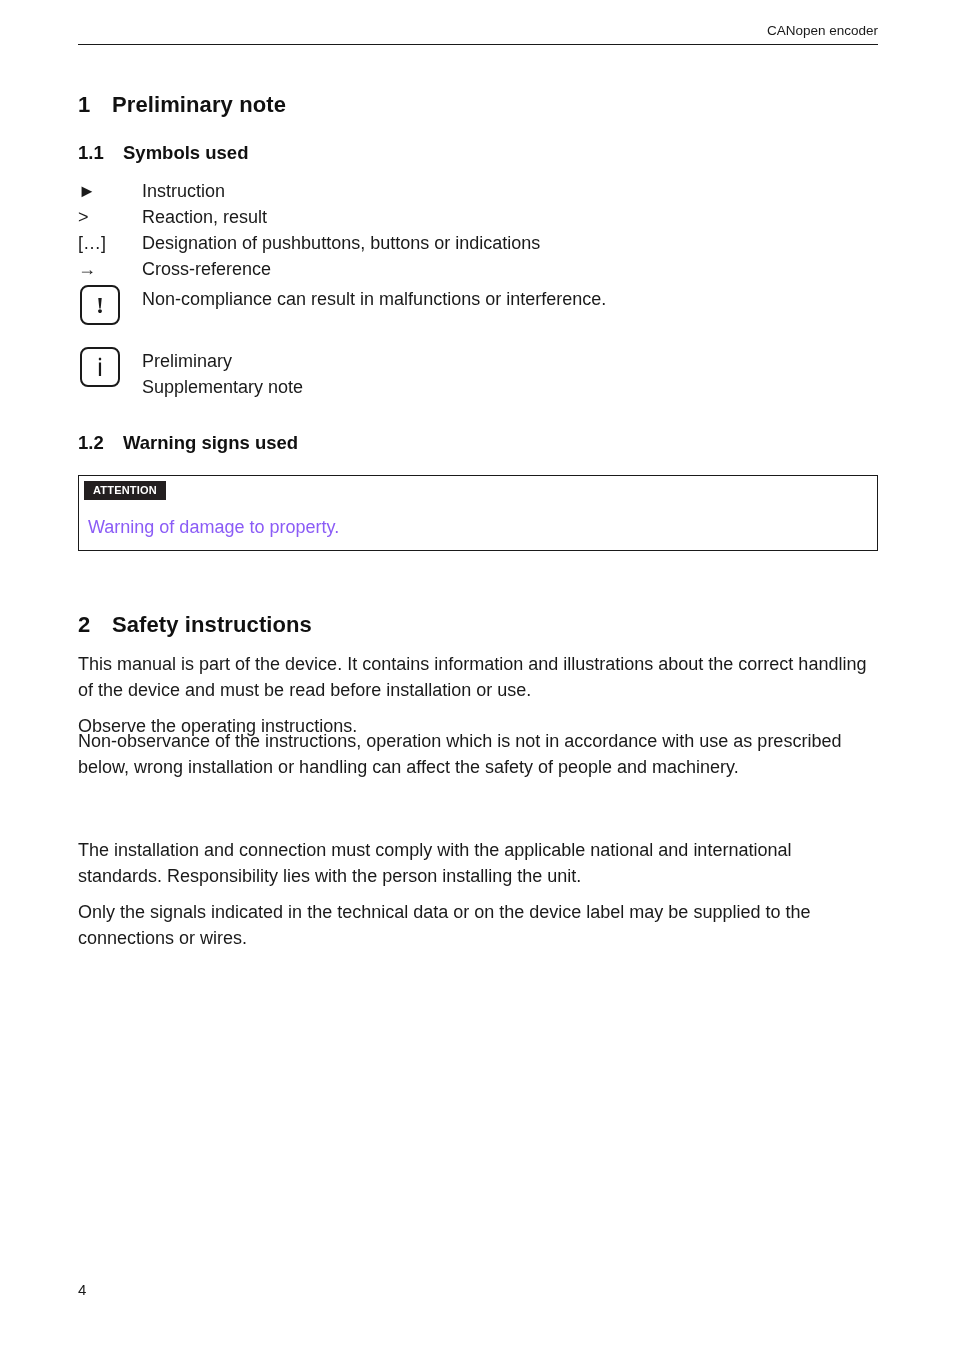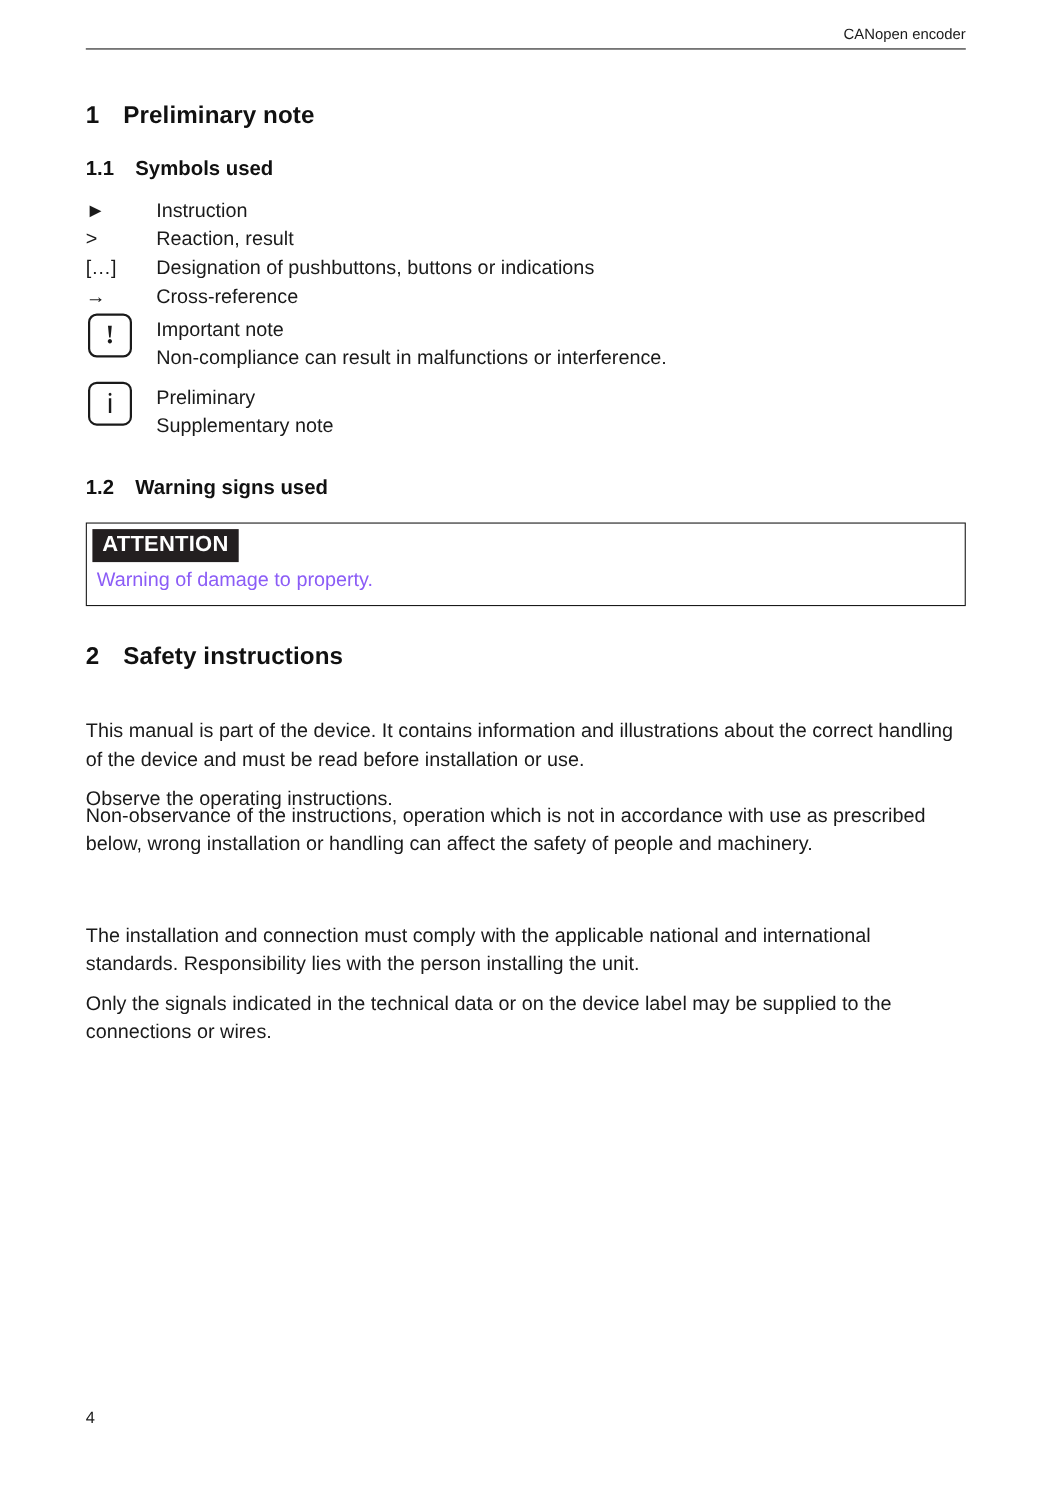--- a/index.html
+++ b/index.html
@@ -122,21 +122,21 @@
     height: 76px;
     border: 1.5px solid #1a1a1a;
     box-sizing: border-box;
   }
   .warn-label {
     position: absolute;
     left: 5px;
     top: 5px;
     background: #231f20;
     color: #ffffff;
-    font-size: 20px;
+    font-size: 11px;
     font-weight: bold;
     padding: 3px 9px 4px 9px;
     letter-spacing: 0.2px;
   }
   .warn-text {
     position: absolute;
     left: 9px;
     top: 41px;
     font-size: 18px;
     color: #8b5cf6;
@@ -191,42 +191,41 @@
   </div>
   <div class="sym-row" style="left:78px; top:256px; width:800px; height:26px;">
     <span class="sym-key">→</span>
     <span class="sym-val">Cross-reference</span>
   </div>
 
   <div class="icon-box" style="left:80px; top:285px;">
     <span class="excl">!</span>
   </div>
   <div class="sym-row" style="left:142px; top:286px; width:760px;">
-    <span style="display:block;">Important note</span>
     <span style="display:block;">Non-compliance can result in malfunctions or interference.</span>
   </div>
 
   <div class="icon-box" style="left:80px; top:347px;">
     <span class="info-glyph">ℹ</span>
   </div>
   <div class="sym-row" style="left:142px; top:348px; width:760px;">
     <span style="display:block;">Preliminary</span>
     <span style="display:block;">Supplementary note</span>
   </div>
 
   <div class="h2" style="left:78px; top:432px;">
     <span class="num">1.2</span><span>Warning signs used</span>
   </div>
 
   <div class="warnbox">
     <div class="warn-label">ATTENTION</div>
     <div class="warn-text">Warning of damage to property.</div>
   </div>
 
-  <div class="h1" style="left:78px; top:584px;">
+  <div class="h1" style="left:78px; top:612px;">
     <span class="num">2</span><span>Safety instructions</span>
   </div>
 
   <div class="para" style="top:652px;">This manual is part of the device. It contains information and illustrations about the correct handling of the device and must be read before installation or use.</div>
   <div class="para" style="top:714px;">Observe the operating instructions.</div>
   <div class="para" style="top:729px;">Non-observance of the instructions, operation which is not in accordance with use as prescribed below, wrong installation or handling can affect the safety of people and machinery.</div>
   <div class="para" style="top:838px;">The installation and connection must comply with the applicable national and international standards. Responsibility lies with the person installing the unit.</div>
   <div class="para" style="top:900px;">Only the signals indicated in the technical data or on the device label may be supplied to the connections or wires.</div>
 
   <div class="pagenum">4</div>

